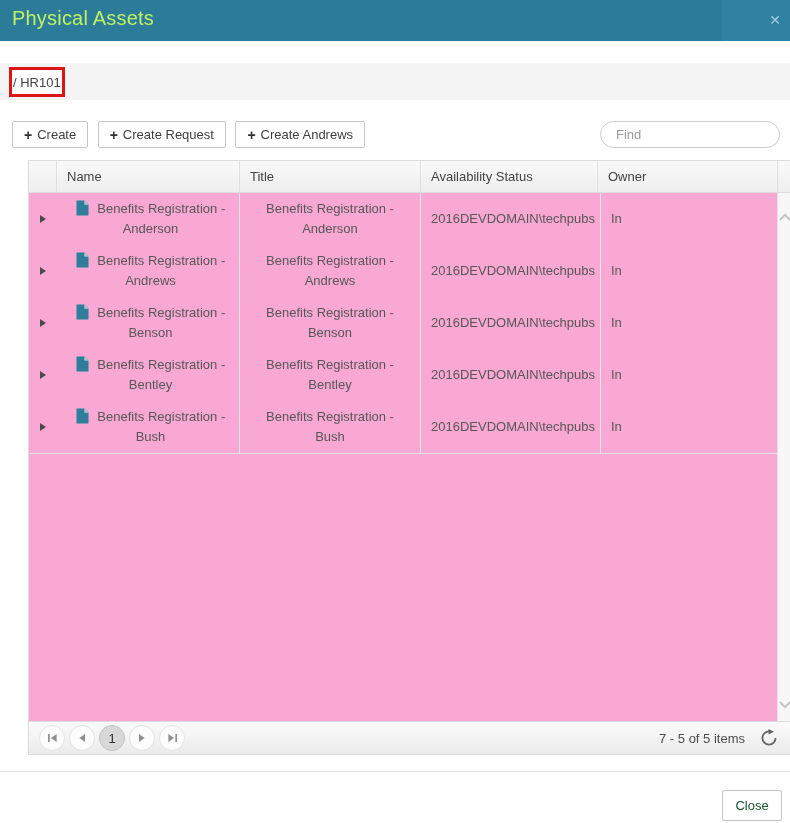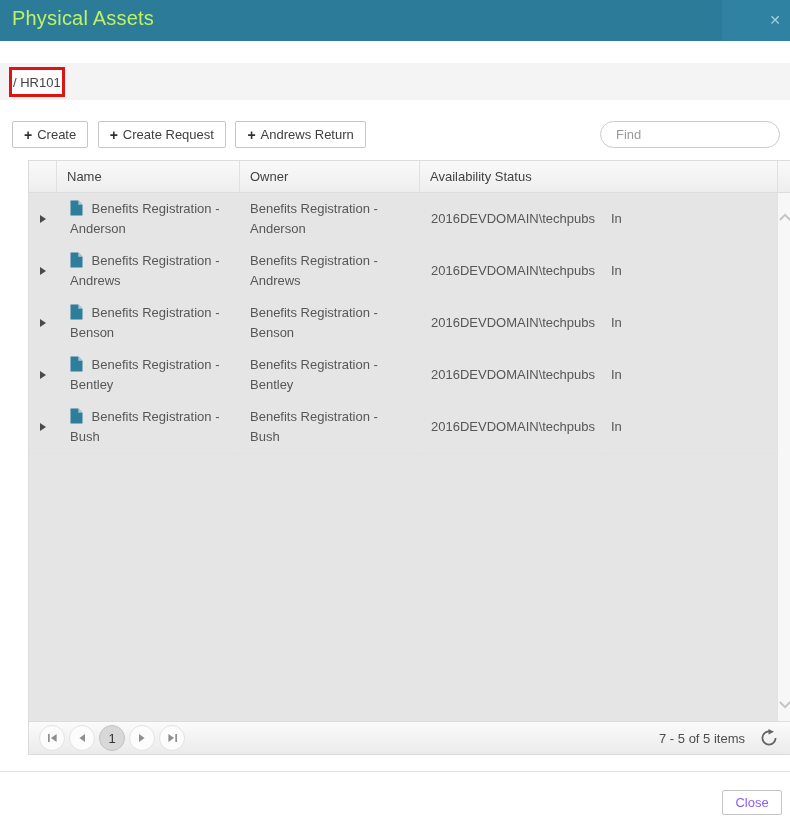--- a/index.html
+++ b/index.html
@@ -38,21 +38,21 @@
   .g-header { display:flex; height:32px; background:linear-gradient(#f9f9f9,#eeeeee);
               border-bottom:1px solid #dcdcdc; font-size:13px; color:#424242; }
   .h-cell { display:flex; align-items:center; padding:0 10px; }
   .h-expand { width:27px; padding:0; }
   .h-name   { width:183px; border-left:1px solid #e0e0e0; }
   .h-title  { width:181px; border-left:1px solid #e0e0e0; }
   .h-owner  { width:180px; border-left:1px solid #e0e0e0; }
   .h-status { flex:1;      border-left:1px solid #e0e0e0; }
   .h-filler { width:14px;  border-left:1px solid #e0e0e0; padding:0; }
 
-  .g-content { position:relative; height:528px; background:#e5e5e5; }
+  .g-content { position:relative; height:528px; background:#f9a8d4;text-align:center; }
   .rows { width:748px; border-bottom:1px solid #e3e3e3; }
   .row { display:flex; height:52px; font-size:13px; color:#575757; line-height:20px;
          cursor:default; }
   .c-expand { width:27px; display:flex; align-items:center; justify-content:center; }
   .tri { width:0; height:0; border-left:6px solid #4a4a4a; border-top:4px solid transparent;
          border-bottom:4px solid transparent; cursor:pointer; }
   .c-name   { width:183px; padding:6px 8px 6px 14px; display:flex; align-items:center; }
   .c-title  { width:181px; border-left:1px solid #e6e6e6; padding:6px 10px; display:flex; align-items:center; }
   .c-owner  { width:180px; border-left:1px solid #e6e6e6; padding:6px 10px; display:flex; align-items:center; }
   .c-status { flex:1;      border-left:1px solid #e6e6e6; padding:6px 10px; display:flex; align-items:center; }
@@ -70,23 +70,23 @@
   .p-btn { width:26px; height:26px; border-radius:50%; border:1px solid #e3e3e3;
            background:#fcfcfc; display:flex; align-items:center; justify-content:center;
            margin-right:4px; cursor:pointer; }
   .p-current { background:#d8d8d8; border-color:#c2c2c2; font-size:13px; color:#333; }
   .p-info { position:absolute; right:46px; font-size:13px; color:#4d4d4d; }
   .p-refresh { position:absolute; right:12px; width:20px; height:20px; cursor:pointer;
                display:flex; align-items:center; justify-content:center; }
 
   
   .divider { position:absolute; top:771px; left:0; right:0; border-top:1px solid #e3e3e3; }
-  .footer-close { position:absolute; top:790px; right:8px; width:60px; height:25px;
+  .footer-close { position:absolute; top:790px; right:8px; width:60px; height:31px;
                   background:#fff; border:1px solid #c4c4c4; border-radius:2px;
-                  font-size:13px; color:#8b5cf6; cursor:pointer;
+                  font-size:13px; color:#14532d; cursor:pointer;
                   font-family:"Liberation Sans",sans-serif; }
 </style>
 </head>
 <body>
 
 <div class="dialog">
 
   <div class="titlebar">
     <span class="title">Physical Assets</span>
     <div class="close-zone">
@@ -104,31 +104,32 @@
     <button class="tb-btn">
       <span class="plus">+</span>
       <span>Create</span>
     </button>
     <button class="tb-btn">
       <span class="plus">+</span>
       <span>Create Request</span>
     </button>
     <button class="tb-btn">
       <span class="plus">+</span>
-      <span>Andrews Return</span>
+      <span>Create Andrews</span>
     </button>
     <input class="find" type="text" placeholder="Find" style="">
   </div>
 
   <div class="grid">
     <div class="g-header">
       <div class="h-cell h-expand"></div>
       <div class="h-cell h-name">Name</div>
+      <div class="h-cell h-title">Title</div>
+      <div class="h-cell h-status">Availability Status</div>
       <div class="h-cell h-owner">Owner</div>
-      <div class="h-cell h-status">Availability Status</div>
       <div class="h-cell h-filler"></div>
     </div>
 
     <div class="g-content">
       <div class="rows">
   <div class="row">
     <div class="c-expand">
       <span class="tri"></span>
     </div>
     <div class="c-name">

